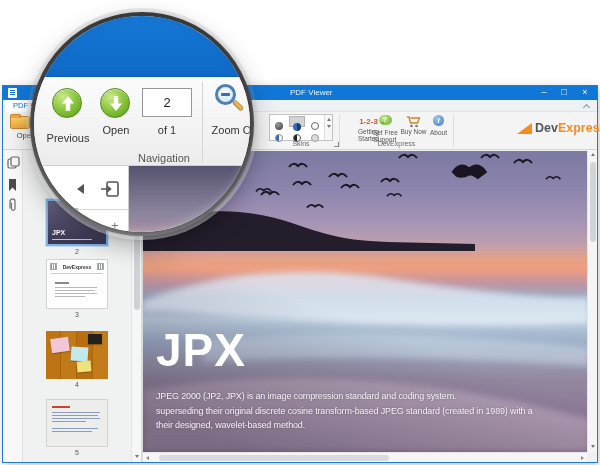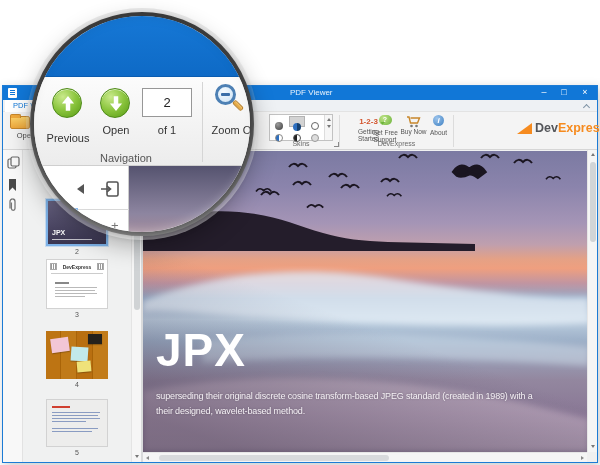--- a/index.html
+++ b/index.html
@@ -145,21 +145,21 @@
   .m-lbl { position:absolute; font-size:11px; color:#333; text-align:center; }
   .m-pagebox { position:absolute; left:108px; top:72px; width:50px; height:29px; background:#fff;
                border:1px solid #979797; font-size:13px; color:#222; text-align:center; line-height:27px; }
   .m-sep { position:absolute; left:168px; top:66px; width:1px; height:80px; background:#d5d5d5; }
   .m-zoomicon { position:absolute; left:181px; top:68px; width:30px; height:30px; }
   .lens { position:absolute; left:0; top:0; width:21px; height:21px; border-radius:50%;
           border:3px solid #4d80b4; background:radial-gradient(circle at 38% 32%, #f4fafe, #cde3f6); }
   .lens i { position:absolute; left:3px; top:6px; width:9px; height:2.5px; background:#3a6ea8; border-radius:1px; }
   .handle { position:absolute; left:17px; top:19px; width:12px; height:5px; border-radius:2px;
             background:linear-gradient(#f3c168,#dd9c2e); border:1px solid #b57a20; transform:rotate(45deg); }
-  .m-navigation { position:absolute; left:40px; top:136px; width:104px; font-size:11px; color:#555; text-align:center; }
+  .m-navigation { position:absolute; left:52px; top:136px; width:104px; font-size:11px; color:#555; text-align:right; }
   .m-lowerL { position:absolute; left:0; top:150px; width:95px; bottom:0; background:#fff; border-right:1px solid #ccc; }
   .m-lowerR { position:absolute; left:95px; top:150px; right:0; bottom:0;
               background:linear-gradient(#55536f,#8d85a0 72%,#a18a9b); }
   .m-collapse { position:absolute; left:43px; top:168px; width:0; height:0;
                 border-top:5px solid transparent; border-bottom:5px solid transparent; border-right:7px solid #555; }
   .m-divider { position:absolute; left:24px; top:193px; width:71px; height:1px; background:#d8d8d8; }
   .m-thumbfrag { position:absolute; left:2px; top:192px; width:42px; height:34px;
                  background:linear-gradient(#5b5674,#413c58); border:2px solid #7db2e8; }
   .m-thumbfrag span { position:absolute; left:4px; top:13px; color:#fff; font-size:7px; font-weight:bold; }
   .m-plusline { position:absolute; left:46px; top:210px; width:28px; height:1px; background:#999; }
@@ -341,20 +341,21 @@
             <path transform="translate(338,3)" d="M0,4 C3,0 6,0 9,3 C12,0 15,0 18,4"></path>
             <path transform="translate(371,8)" d="M0,4 C3,0 6,0 9,3 C12,0 15,0 18,4"></path>
             <path transform="translate(256,3)" d="M0,4 C3,0 6,0 9,3 C12,0 15,0 18,4"></path>
             <path transform="translate(113,37) scale(0.85)" d="M0,4 C3,0 6,0 9,3 C12,0 15,0 18,4"></path>
             <path transform="translate(403,25) scale(0.8)" d="M0,4 C3,0 6,0 9,3 C12,0 15,0 18,4"></path>
           </g>
         </svg>
         <div class="shade"></div>
         <div class="doc-title">JPX</div>
         <div class="doc-text">
+          <div>JPEG 2000 (JP2, JPX) is an image compression standard and coding system.</div>
           <div>superseding their original discrete cosine transform-based JPEG standard (created in 1989) with a</div>
           <div>their designed, wavelet-based method.</div>
         </div>
       </div>
 
       <div class="vscroll">
         <div class="sbtn" style="top:0;">
             <div class="tri-up" style="margin-top:3px;"></div>
           </div>
         <div class="thumb"></div>

